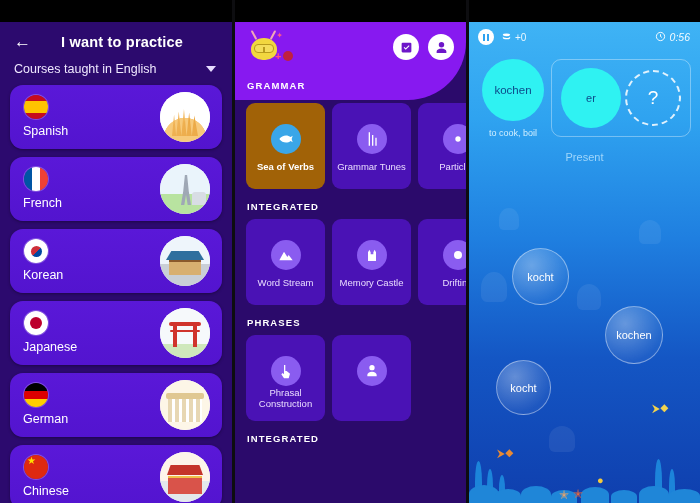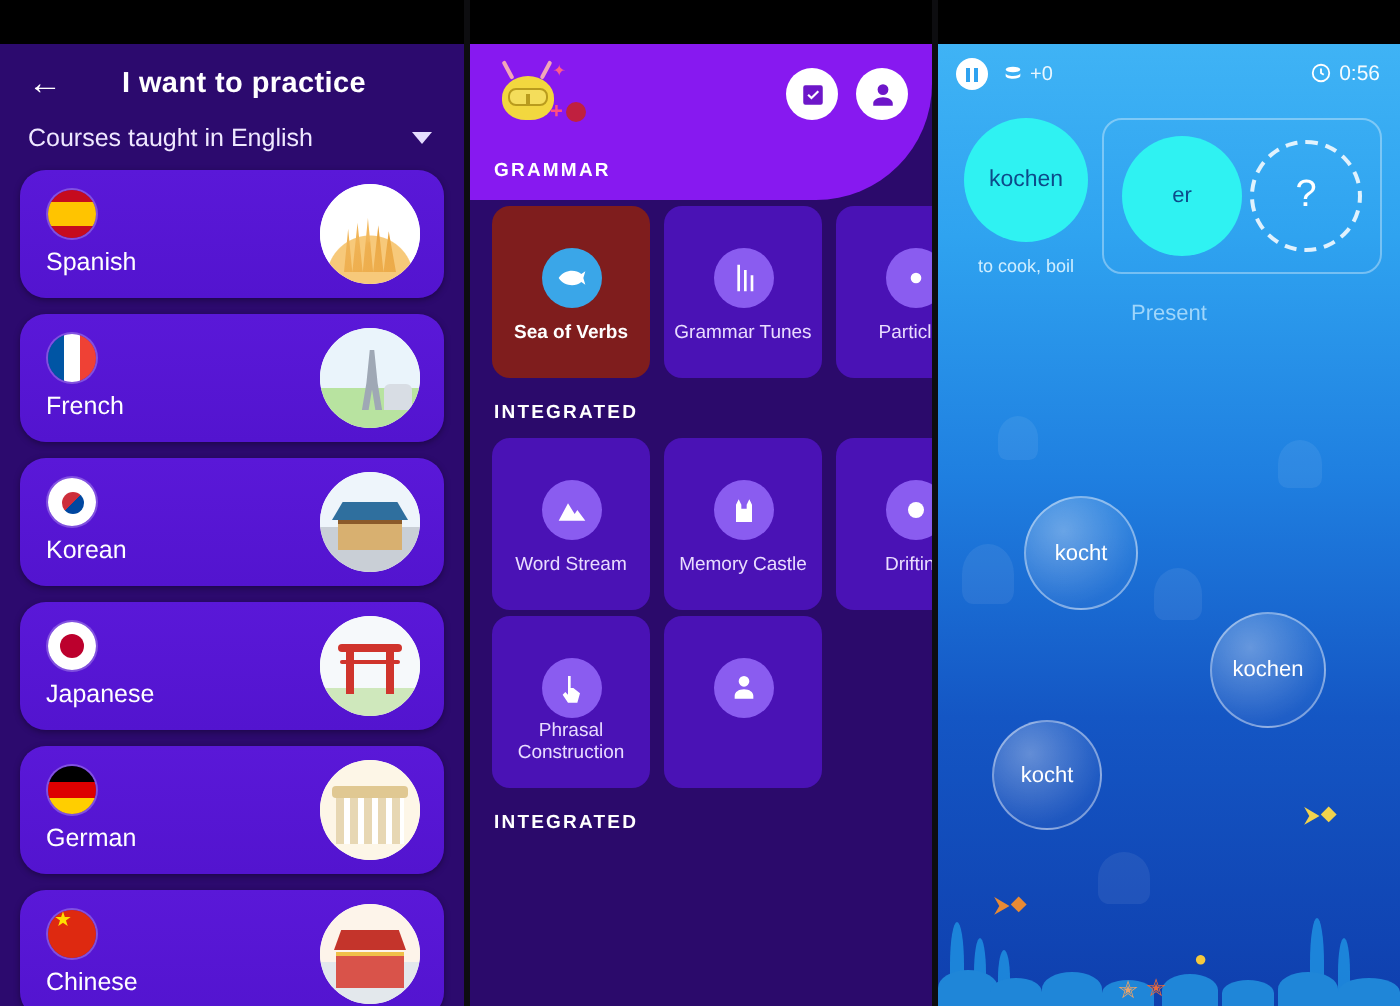--- a/index.html
+++ b/index.html
@@ -94,21 +94,21 @@
   .mascot .ant2{left:27px;top:0;transform:rotate(28deg);}
   .mascot .plus{position:absolute;left:30px;top:21px;color:#ff4f81;font-size:11px;font-weight:700;line-height:1;}
   .mascot .dot{position:absolute;left:38px;top:21px;width:10px;height:10px;border-radius:50%;background:#c0203f;}
   .mascot .spark{position:absolute;right:6px;top:1px;color:#ff5c8a;font-size:8px;}
   .hero-btns{display:flex;gap:9px;margin-top:4px;}
   .circ-btn{width:26px;height:26px;border-radius:50%;background:#fff;display:flex;align-items:center;justify-content:center;}
   .circ-btn svg{width:13px;height:13px;fill:#6d16c9;}
   .sect-title{color:#fff;font-size:9.5px;font-weight:700;letter-spacing:1.1px;padding:9px 0 7px 12px;}
   .hero .sect-title{position:absolute;bottom:2px;left:0;}
   .tiles{display:flex;gap:7px;padding:0 0 0 11px;}
-  .tile{width:79px;height:86px;border-radius:9px;background:#7f1d1d;
+  .tile{width:79px;height:86px;border-radius:9px;background:#a16207;
         position:relative;flex:0 0 auto;overflow:hidden;}
   .tile.dim{background:#4a12b5;}
   .tile .ico{position:absolute;left:50%;top:21px;transform:translateX(-50%);
              width:30px;height:30px;border-radius:50%;background:#8a5cf0;
              display:flex;align-items:center;justify-content:center;}
   .tile .ico.blue{background:#3aa6e8;}
   .tile .ico svg{width:16px;height:16px;fill:#fff;}
   .tile .tl-label{position:absolute;left:4px;right:4px;top:58px;text-align:center;
                   color:#e9dcff;font-size:9.5px;line-height:11px;}
   .tile.active .tl-label{color:#fff;font-weight:600;}
@@ -117,21 +117,21 @@
 
   
   .p3-body{position:absolute;top:22px;left:0;right:0;bottom:0;overflow:hidden;
     background:linear-gradient(180deg,#3fb3f5 0%,#2fa3f0 20%,#1f7fe0 45%,#1456c4 70%,#0f3fae 100%);}
   .p3-top{display:flex;align-items:center;justify-content:space-between;padding:7px 10px 0 9px;}
   .p3-left{display:flex;align-items:center;gap:7px;}
   .pause-btn{width:16px;height:16px;border-radius:50%;background:#fff;display:flex;align-items:center;justify-content:center;}
   .pause-btn i{display:block;width:2px;height:7px;background:#2fa3f0;margin:0 1px;}
   .coin{display:flex;align-items:center;gap:3px;color:#eaf7ff;font-size:10px;}
   .coin svg{width:11px;height:11px;fill:#fff;}
-  .timer{display:flex;align-items:flex-start;gap:4px;color:#f2fbff;font-size:10.5px;}
+  .timer{display:flex;align-items:flex-start;gap:4px;color:#f2fbff;font-size:10.5px;font-style:italic;}
   .timer svg{width:11px;height:11px;fill:none;stroke:#fff;stroke-width:2;}
   .word-row{display:flex;align-items:flex-start;gap:0;padding:14px 0 0 0;position:relative;}
   .main-word{width:72px;margin-left:8px;text-align:center;}
   .bubble-main{width:62px;height:62px;border-radius:50%;background:#2ff2f2;
     display:flex;align-items:center;justify-content:center;color:#0d4a8a;font-size:11.5px;margin:0 auto;}
   .main-sub{color:#cfeeff;font-size:9px;margin-top:7px;}
   .slot-box{flex:1;margin-right:9px;margin-left:2px;height:78px;border:1px solid rgba(255,255,255,.35);
     border-radius:10px;display:flex;align-items:center;justify-content:space-around;padding:0 7px;}
   .slot-filled{width:60px;height:60px;border-radius:50%;background:#2ff2f2;display:flex;align-items:center;
     justify-content:center;color:#0d4a8a;font-size:11px;}
@@ -323,20 +323,21 @@
               <svg viewBox="0 0 24 24">
                   <circle cx="12" cy="12" r="6"></circle>
                 </svg>
             </div>
             <div class="tl-label">Drifting</div>
           </div>
         </div>
       </div>
 
       <div class="sect">
+        <div class="sect-title">PHRASES</div>
         <div class="tiles">
           <div class="tile dim tall">
             <div class="ico">
               <svg viewBox="0 0 24 24">
                   <path d="M9 3h2v9h2l5 4-2 7H9l-4-6 2-2 2 2z"></path>
                 </svg>
             </div>
             <div class="tl-label">Phrasal Construction</div>
           </div>
           <div class="tile dim">

